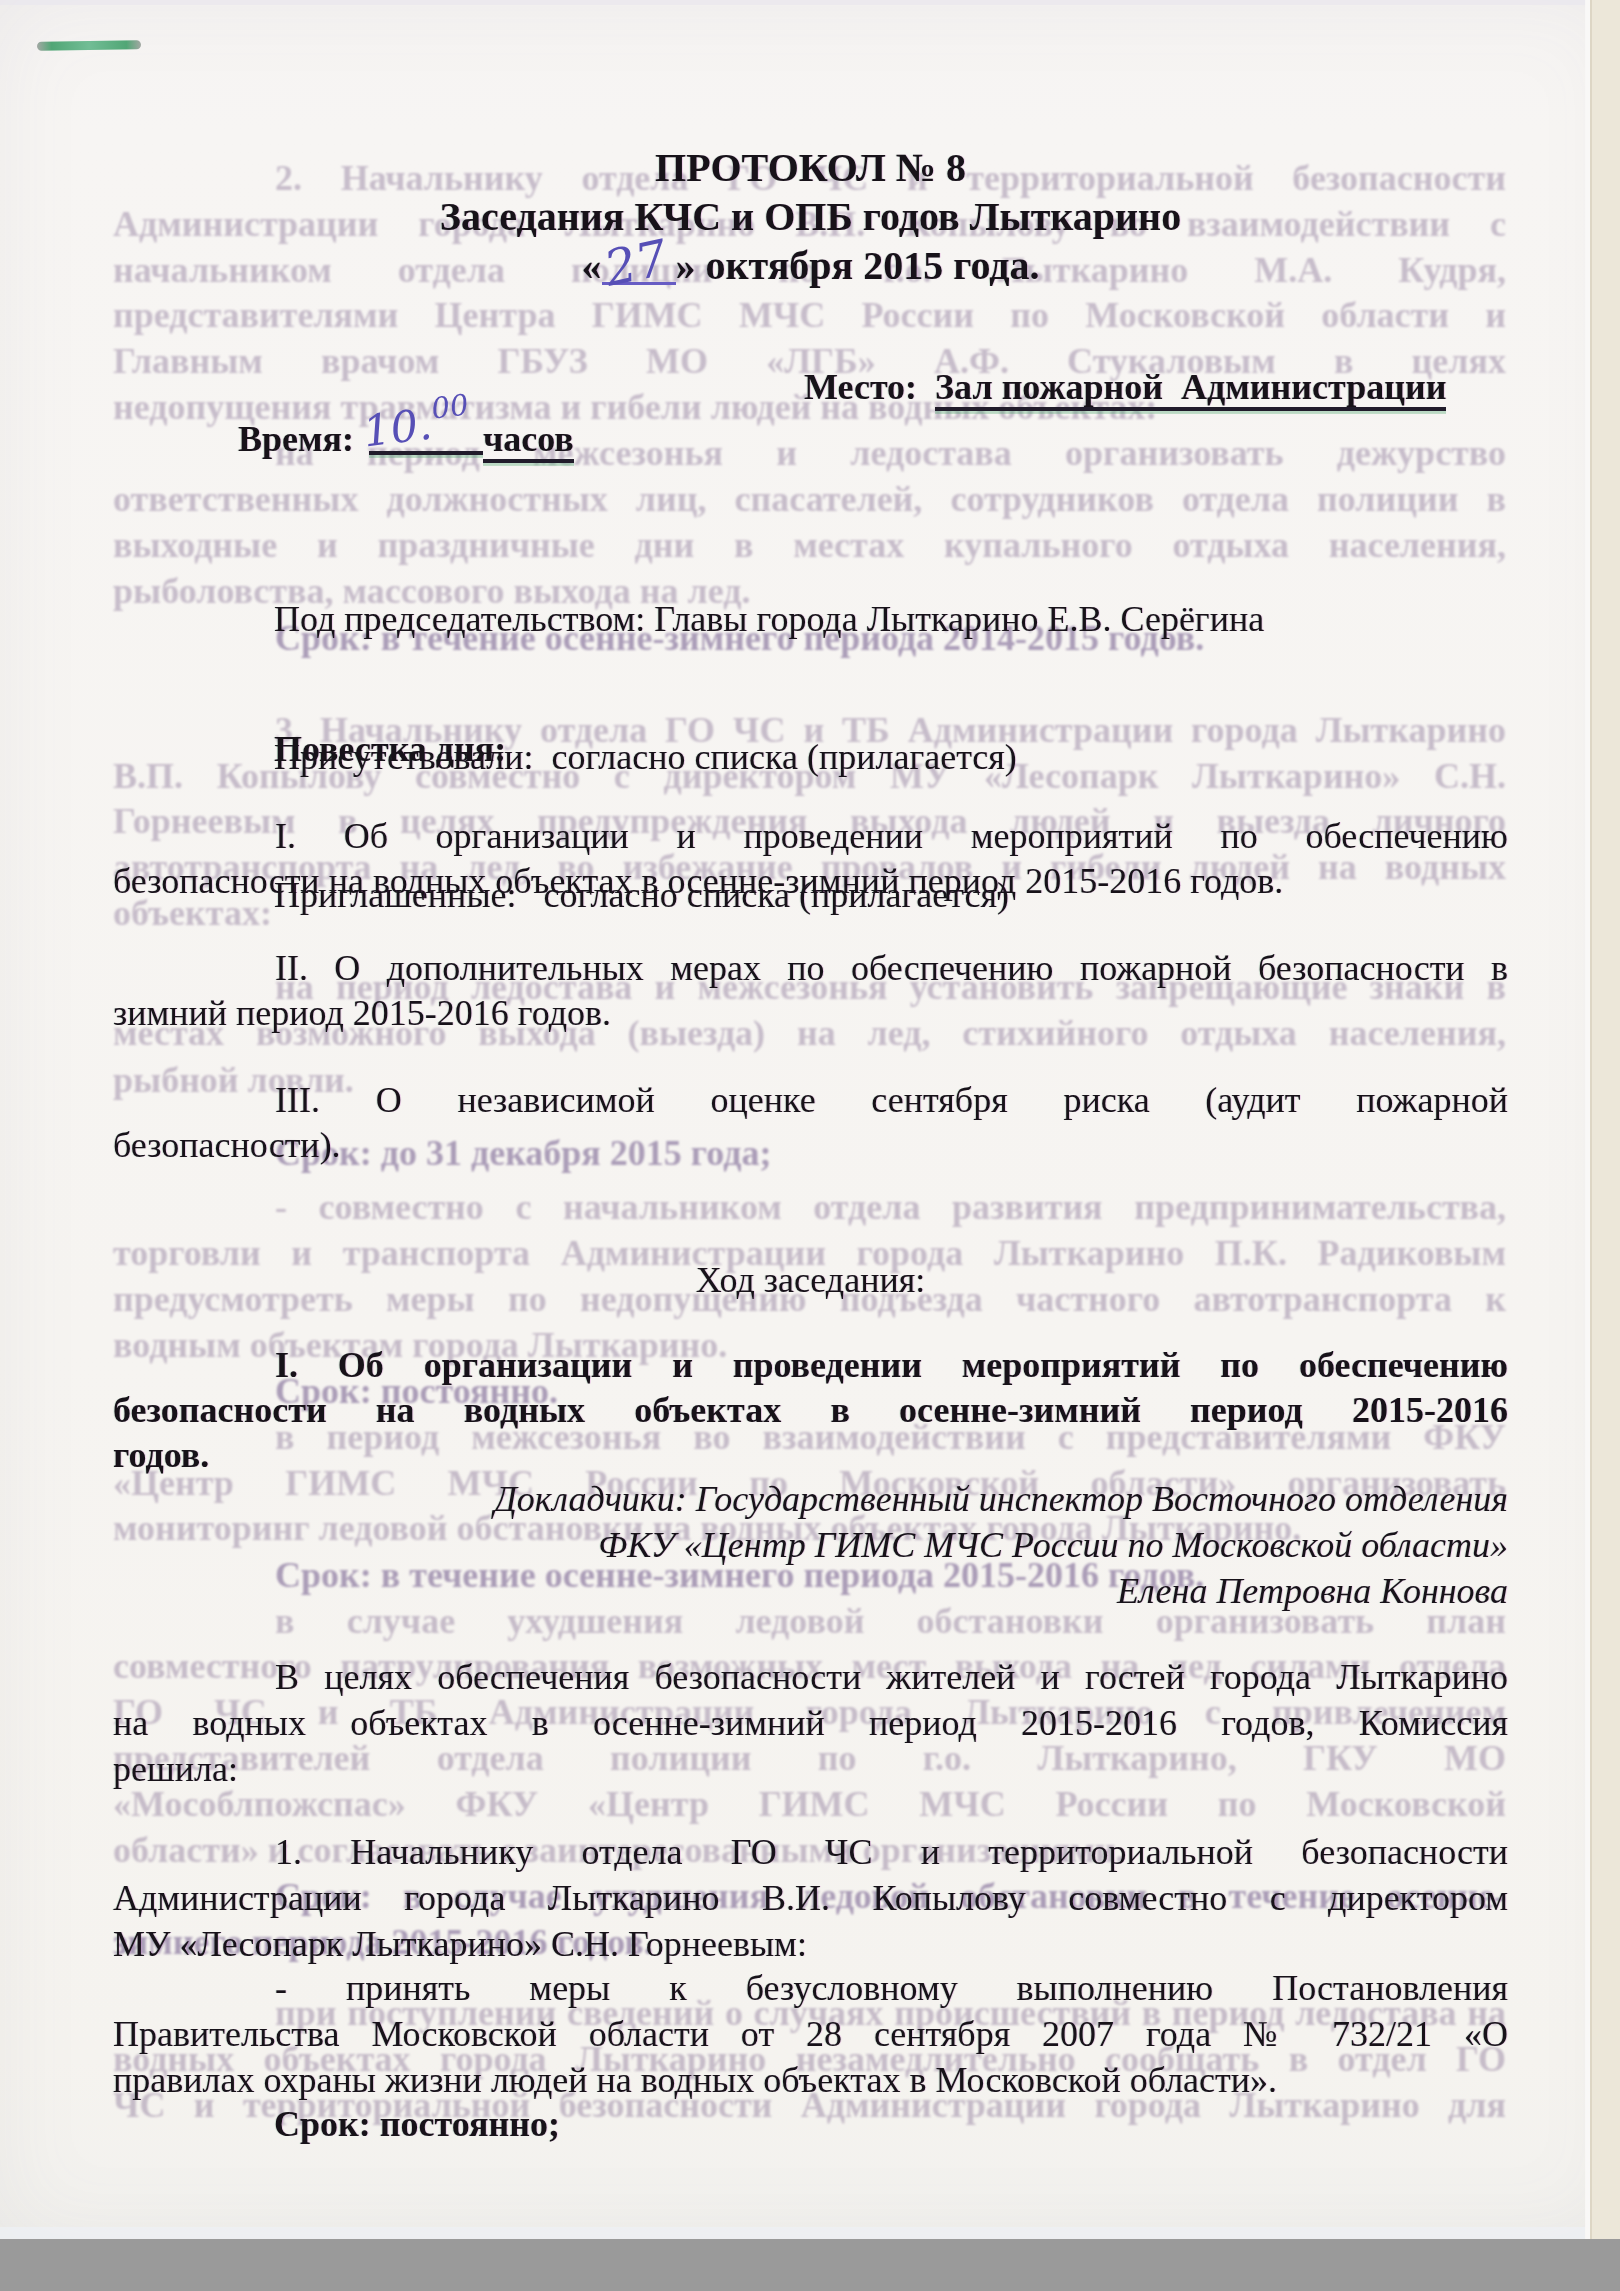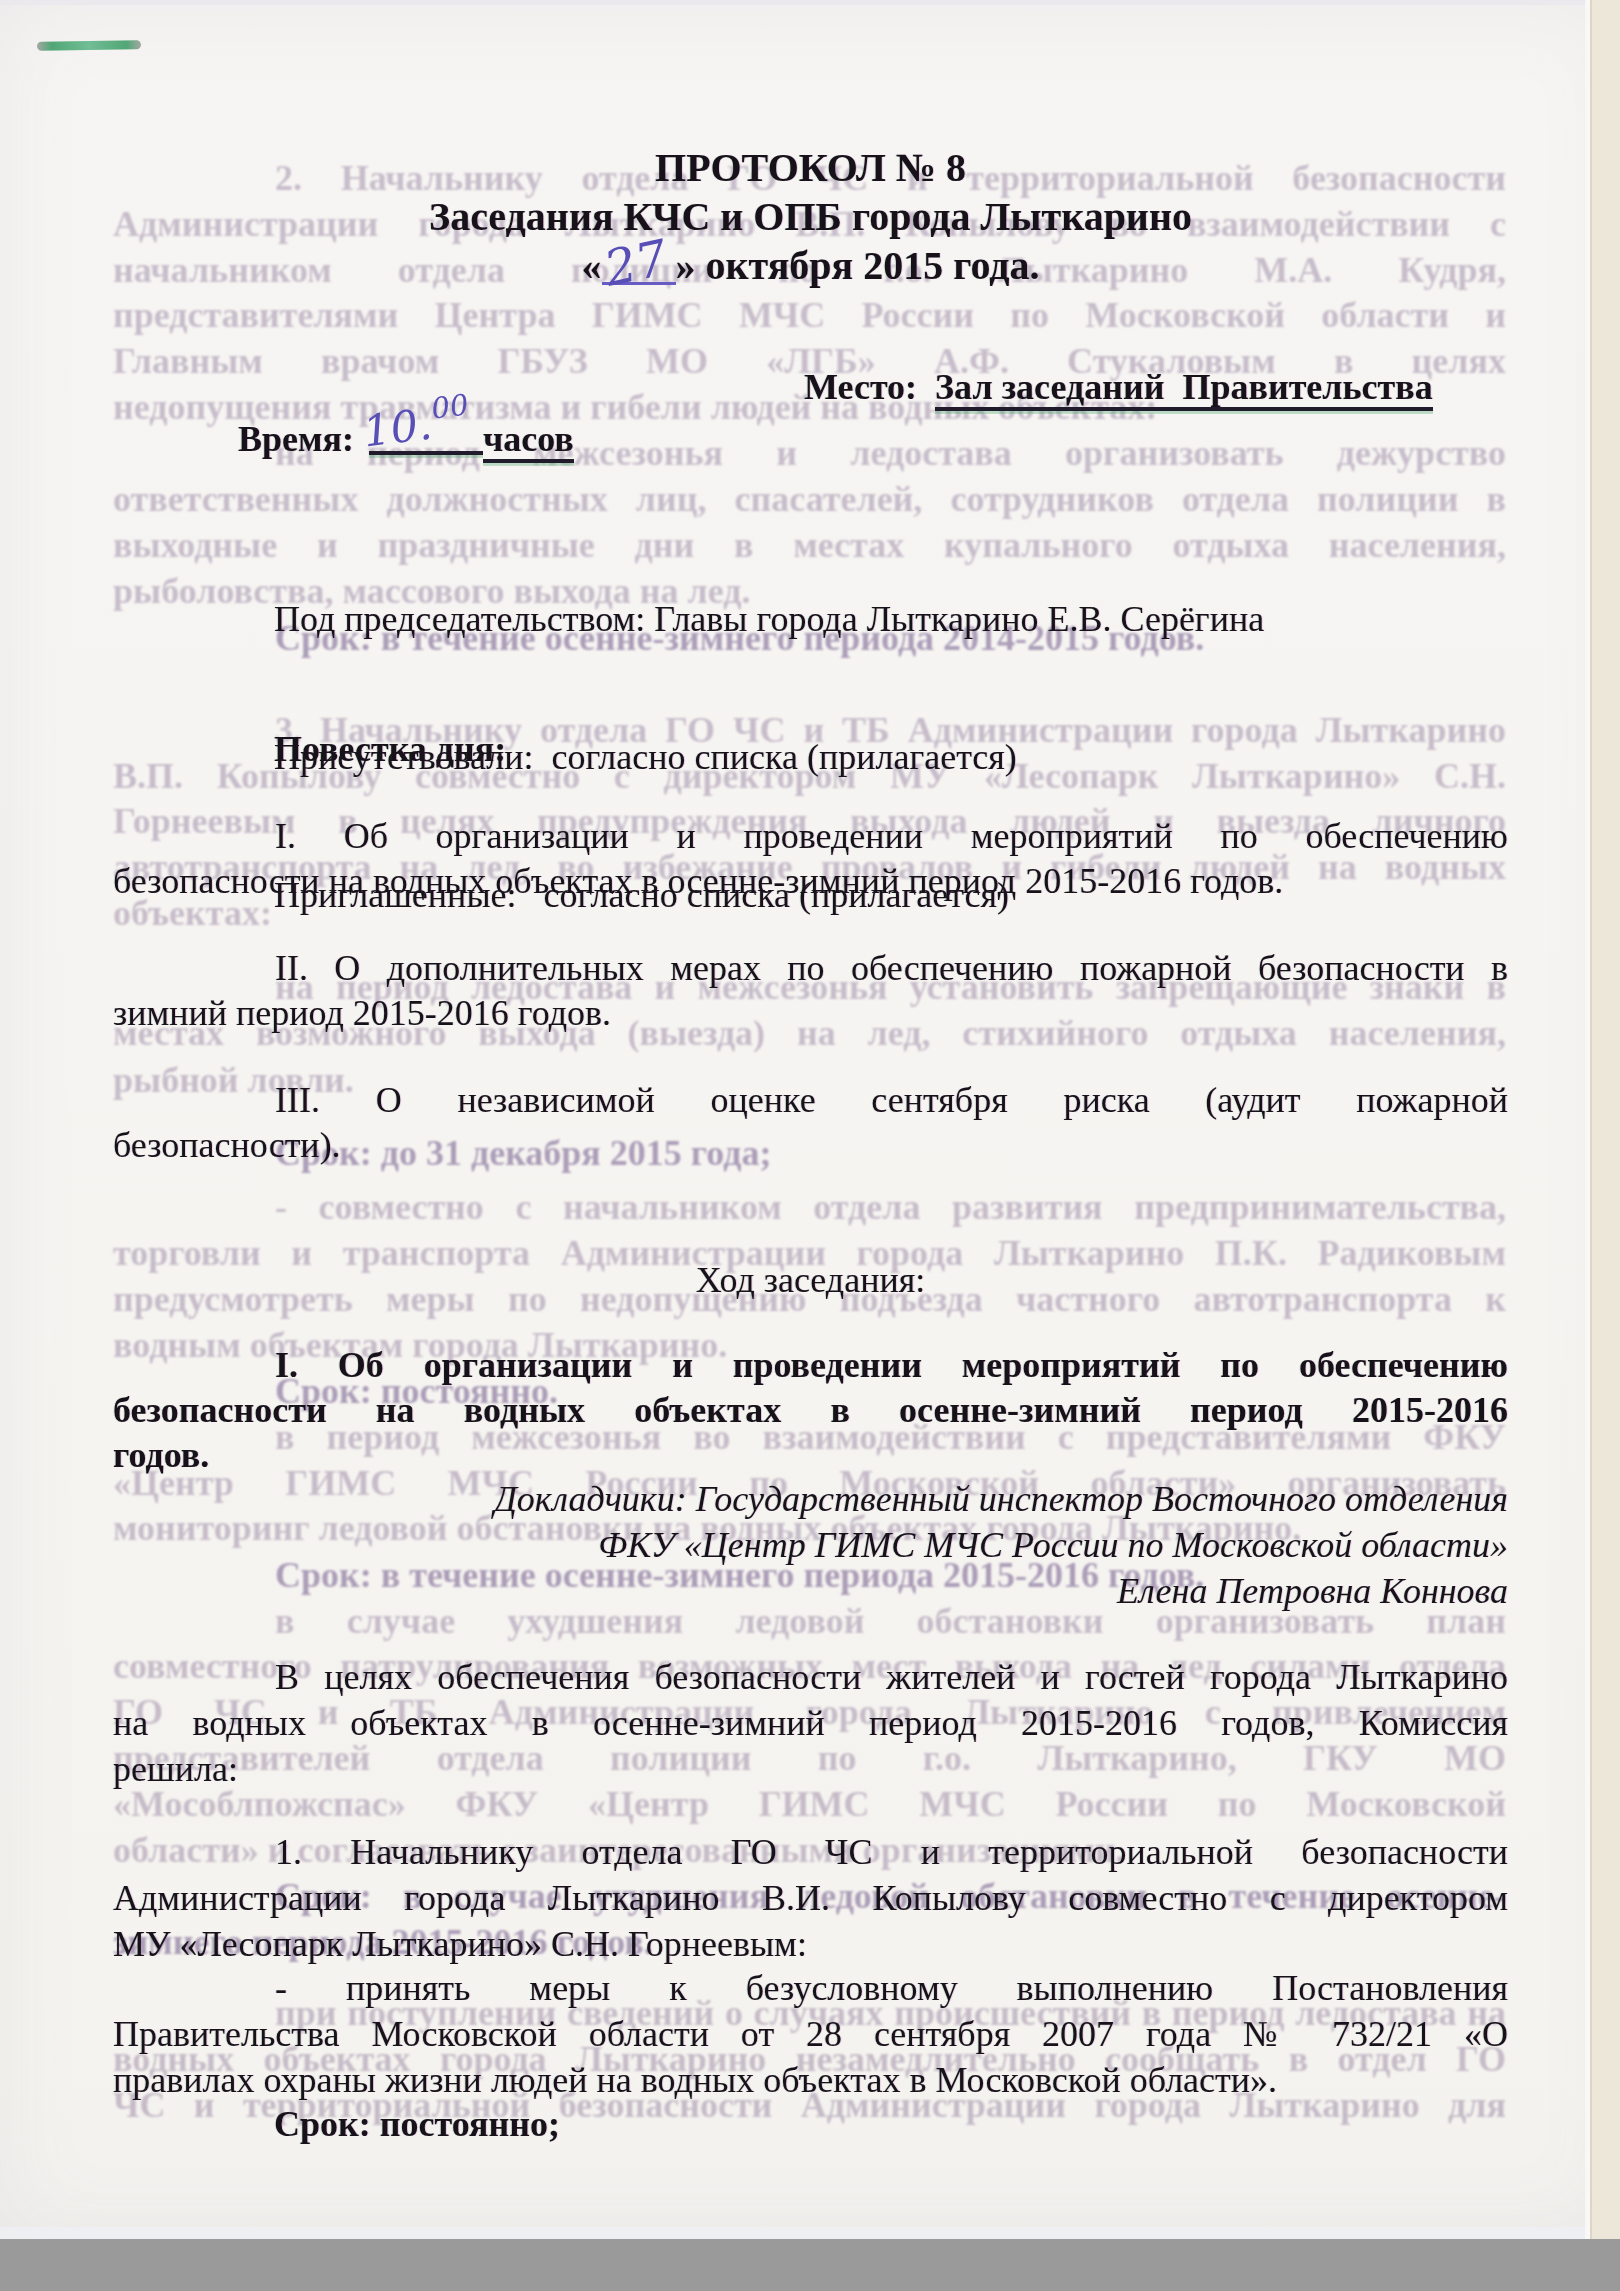--- a/index.html
+++ b/index.html
@@ -110,27 +110,27 @@
       <div class="bleed-line bb" style="top: 1921px;">зимнего периода 2015-2016 годов.</div>
       <div class="bleed-line st" style="top: 1992px; text-indent: 162px;">при поступлении сведений о случаях происшествий в период ледостава на</div>
       <div class="bleed-line st" style="top: 2038px;">водных объектах города Лыткарино незамедлительно сообщать в отдел ГО</div>
       <div class="bleed-line st" style="top: 2084px;">ЧС и территориальной безопасности Администрации города Лыткарино для</div>
     </div>
 
   <div class="staple-mark"></div>
 
   <div class="doc title-block">
     <div>ПРОТОКОЛ  № 8</div>
-    <div>Заседания КЧС и ОПБ города Лыткарино</div>
+    <div>Заседания КЧС и ОПБ годов Лыткарино</div>
     <div class="date-line"><span>«</span><span class="day-blank"><span class="hand hand-day">27</span></span><span>» октября 2015 года.</span></div>
   </div>
 
   <div class="doc meta-row">
     <span>Время: </span><span class="time-blank u-dark"><span class="hand hand-time"><span>10.</span><sup>00</sup></span></span><span class="u-dark">часов</span>
-    <span class="place"><span>Место:  </span><span class="u-dark">Зал заседаний  Правительства</span></span>
+    <span class="place"><span>Место:  </span><span class="u-dark">Зал пожарной  Администрации</span></span>
   </div>
 
   <div class="doc intro-block">
     <div>Под председательством: Главы города Лыткарино Е.В. Серёгина</div>
     <div>Присутствовали:  согласно списка (прилагается)</div>
     <div>Приглашенные:   согласно списка (прилагается)</div>
   </div>
 
   <div class="doc agenda-head">Повестка дня:</div>
   <div class="doc block agenda-1 indent-first">

